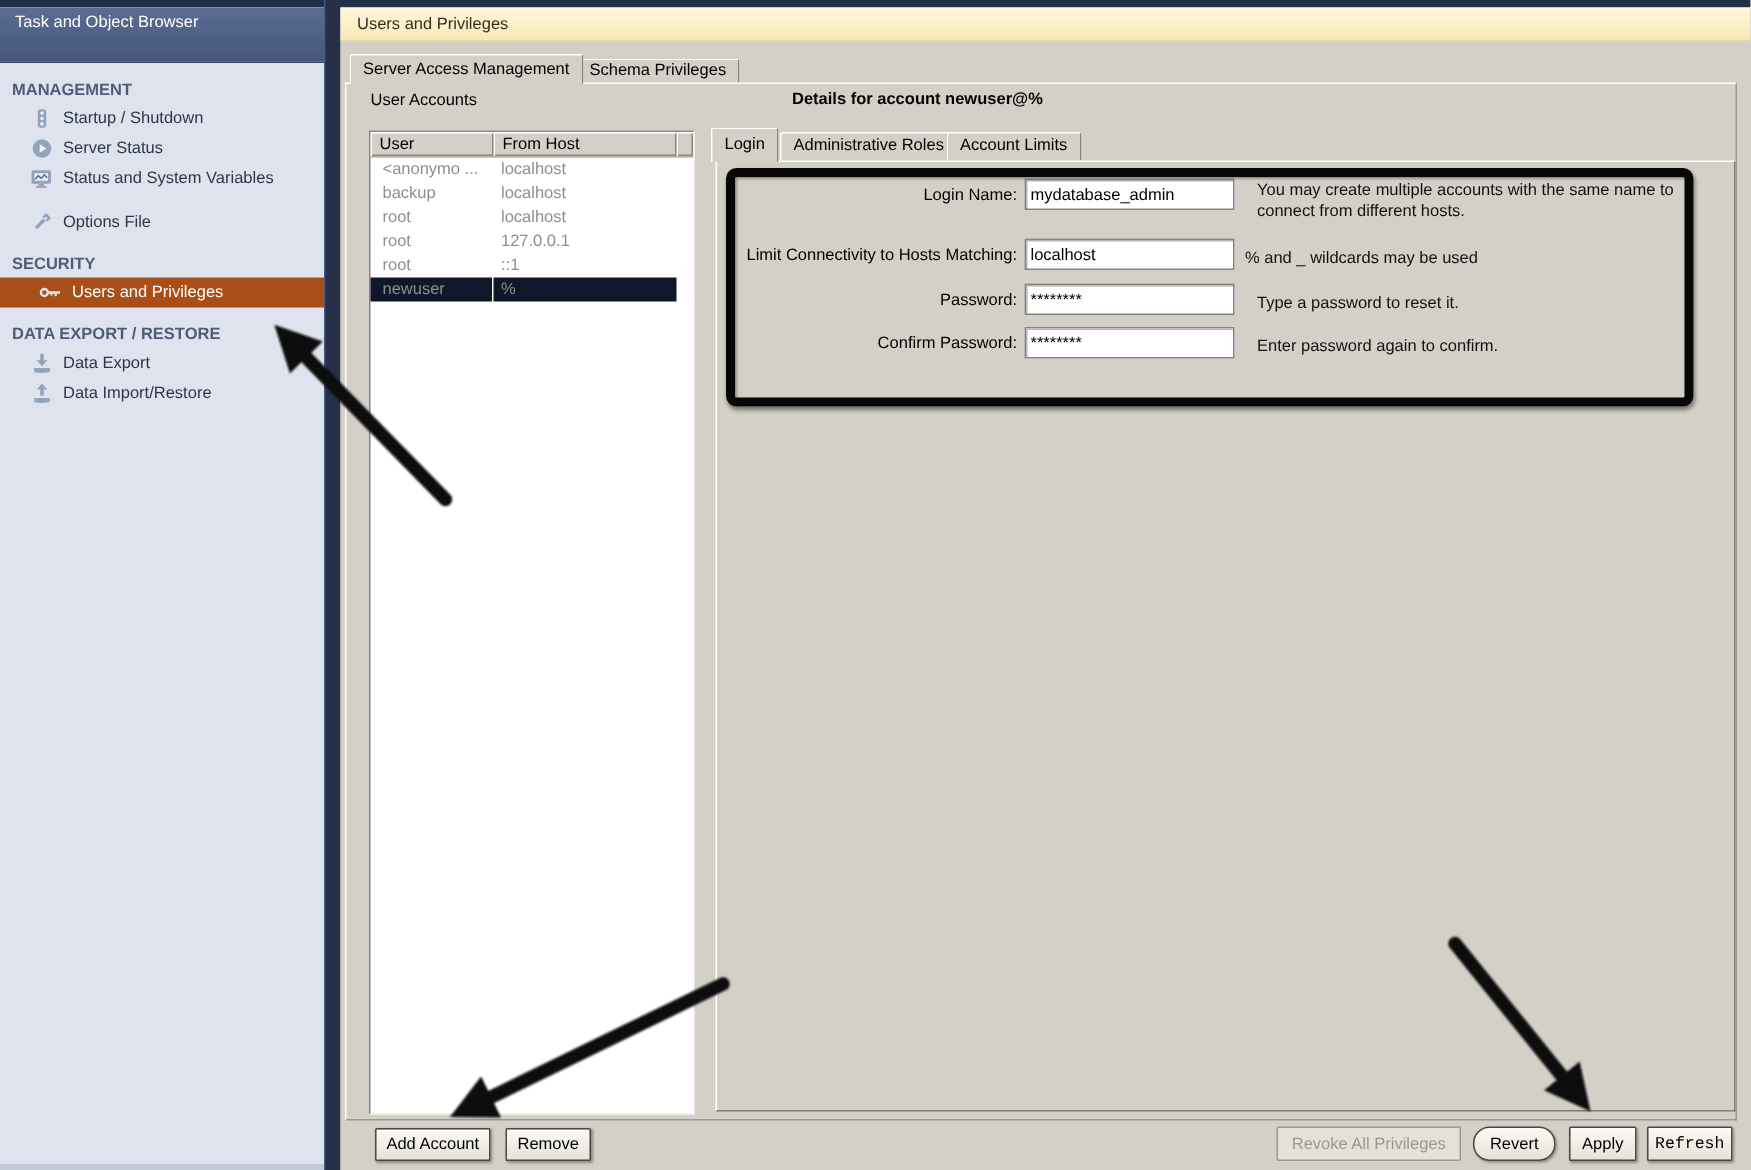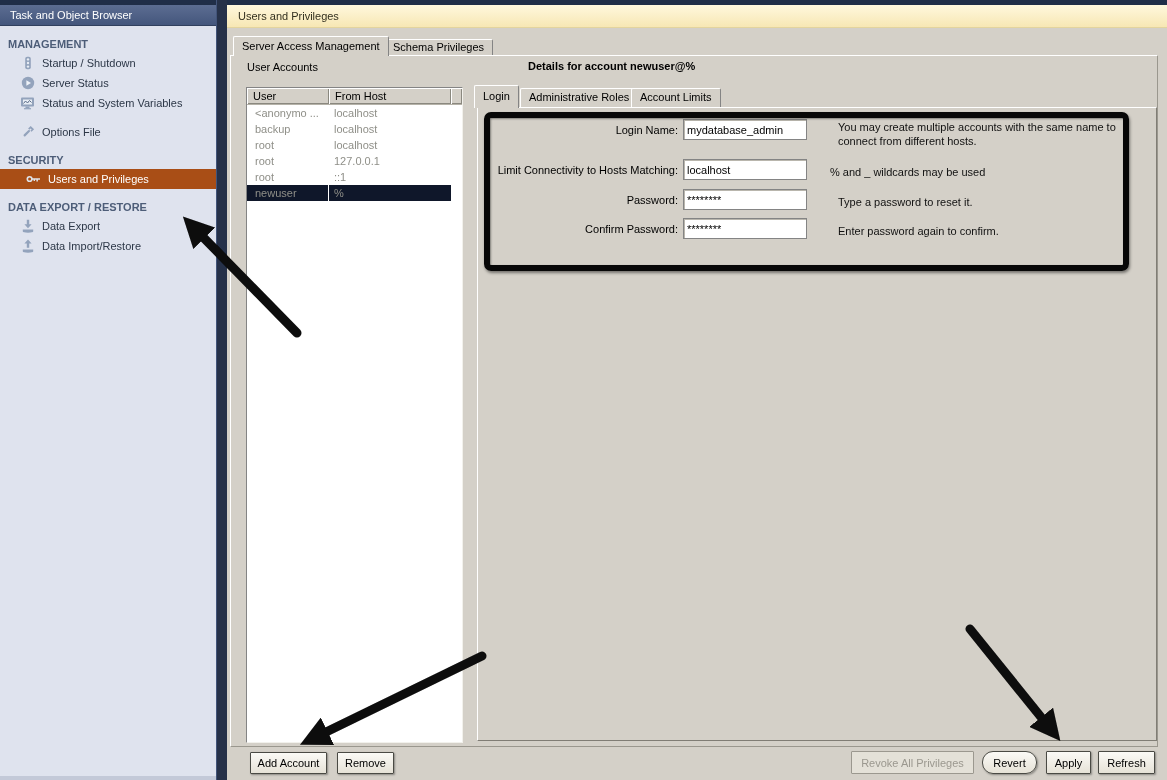--- a/index.html
+++ b/index.html
@@ -11,21 +11,21 @@
   }
   .abs { position:absolute; }
 
   
   .top-strip { left:0; top:0; width:1167px; height:5px; background:#202e48; }
 
   
   .sidebar { left:0; top:5px; width:216px; height:775px; background:#dfe3ee; border-bottom:4px solid #c3c9d8; }
   .sidebar-edge { left:216px; top:0; width:11px; height:780px; background:#263149; border-left:1px solid #42547a; }
   .sidebar-header {
-    height:21px; line-height:21px; padding-left:10px; color:#fff;
+    height:37px; line-height:21px; padding-left:10px; color:#fff;
     background:linear-gradient(#5c6d92,#44567c); border-bottom:1px solid #31405e;
   }
   .sb-section { margin-top:9px; }
   .sb-section-label { height:18px; line-height:18px; padding-left:8px; font-weight:bold; color:#4d5d78; }
   .sb-item { height:20px; display:flex; align-items:center; padding-left:20px; color:#2c3747; cursor:default; }
   .sb-item .sb-icon { width:15px; height:14px; margin-right:7px; display:inline-flex; align-items:center; justify-content:center; }
   .sb-item.selected { background:#a94e16; color:#fff; padding-left:26px; }
 
   
   .main-bg { left:227px; top:5px; width:940px; height:775px; background:#d4d0c8; }
@@ -61,21 +61,21 @@
   .ua-row.selected .ua-cell.c1 { margin-right:1px; width:81px; }
 
   
   .tab-inner-active { left:474px; top:85px; height:23px; line-height:20px; z-index:6; }
   .tab-inner-inactive { top:88px; height:19px; line-height:17px; z-index:4; }
   .details-panel { left:477px; top:107px; width:680px; height:634px; background:#d4d0c8;
                    border-top:1px solid #fff; border-left:1px solid #fff;
                    border-right:1px solid #807d75; border-bottom:1px solid #807d75; z-index:5; }
 
   .fld-label { width:190px; text-align:right; color:#000; z-index:7; }
-  .fld-input { width:124px; height:21px; border:1px solid #848484; background:#fff;
+  .fld-input { width:140px; height:21px; border:1px solid #848484; background:#fff;
                box-shadow:inset 1px 1px 0 #b9b6ad; padding:0 3px; font:11px "Liberation Sans",sans-serif; z-index:7; }
   .fld-hint { width:305px; color:#111; line-height:14px; z-index:7; }
 
   
   .btn { border:1px solid #4a4a44; background:linear-gradient(#fbfaf6,#e6e2d7);
          font:11px "Liberation Sans",sans-serif; text-align:center;
          box-shadow:1px 1px 2px rgba(0,0,0,0.35); border-radius:1px; cursor:default; z-index:6; }
   .btn.disabled { color:#9b988f; border-color:#9b988f; background:#e4e1d8; box-shadow:none; }
 
   
@@ -239,21 +239,21 @@
 
 <div class="abs fld-label" style="left:488px; top:223px;">Confirm Password:</div>
 <input class="abs fld-input" style="left: 683px; top: 218px;" value="********">
 <div class="abs fld-hint" style="left:838px; top:224px;">Enter password again to confirm.</div>
 
 <button class="abs btn" style="left:250px; top:752px; width:77px; height:22px;">Add Account</button>
 <button class="abs btn" style="left:337px; top:752px; width:57px; height:22px;">Remove</button>
 <button class="abs btn disabled" style="left:851px; top:751px; width:123px; height:23px;">Revoke All Privileges</button>
 <button class="abs btn" style="left:982px; top:751px; width:55px; height:23px;border-radius:11px;">Revert</button>
 <button class="abs btn" style="left:1046px; top:751px; width:45px; height:23px;">Apply</button>
-<button class="abs btn" style="left:1098px; top:751px; width:57px; height:23px;">Refresh</button>
+<button class="abs btn" style="left:1098px; top:751px; width:57px; height:23px;font-family:Liberation Mono, monospace;">Refresh</button>
 
 <div class="abs ann-rect"></div>
 
 <svg class="abs arrows" viewBox="0 0 1167 780">
   <defs>
     <marker id="ah" viewBox="0 0 10 10" refX="2" refY="5" markerWidth="3.4" markerHeight="3.4" orient="auto">
       <path d="M0,0 L10,5 L0,10 Z" fill="#0b0b0b"></path>
     </marker>
     <filter id="soft" x="-20%" y="-20%" width="140%" height="140%">
       <feGaussianBlur stdDeviation="0.7"></feGaussianBlur>

